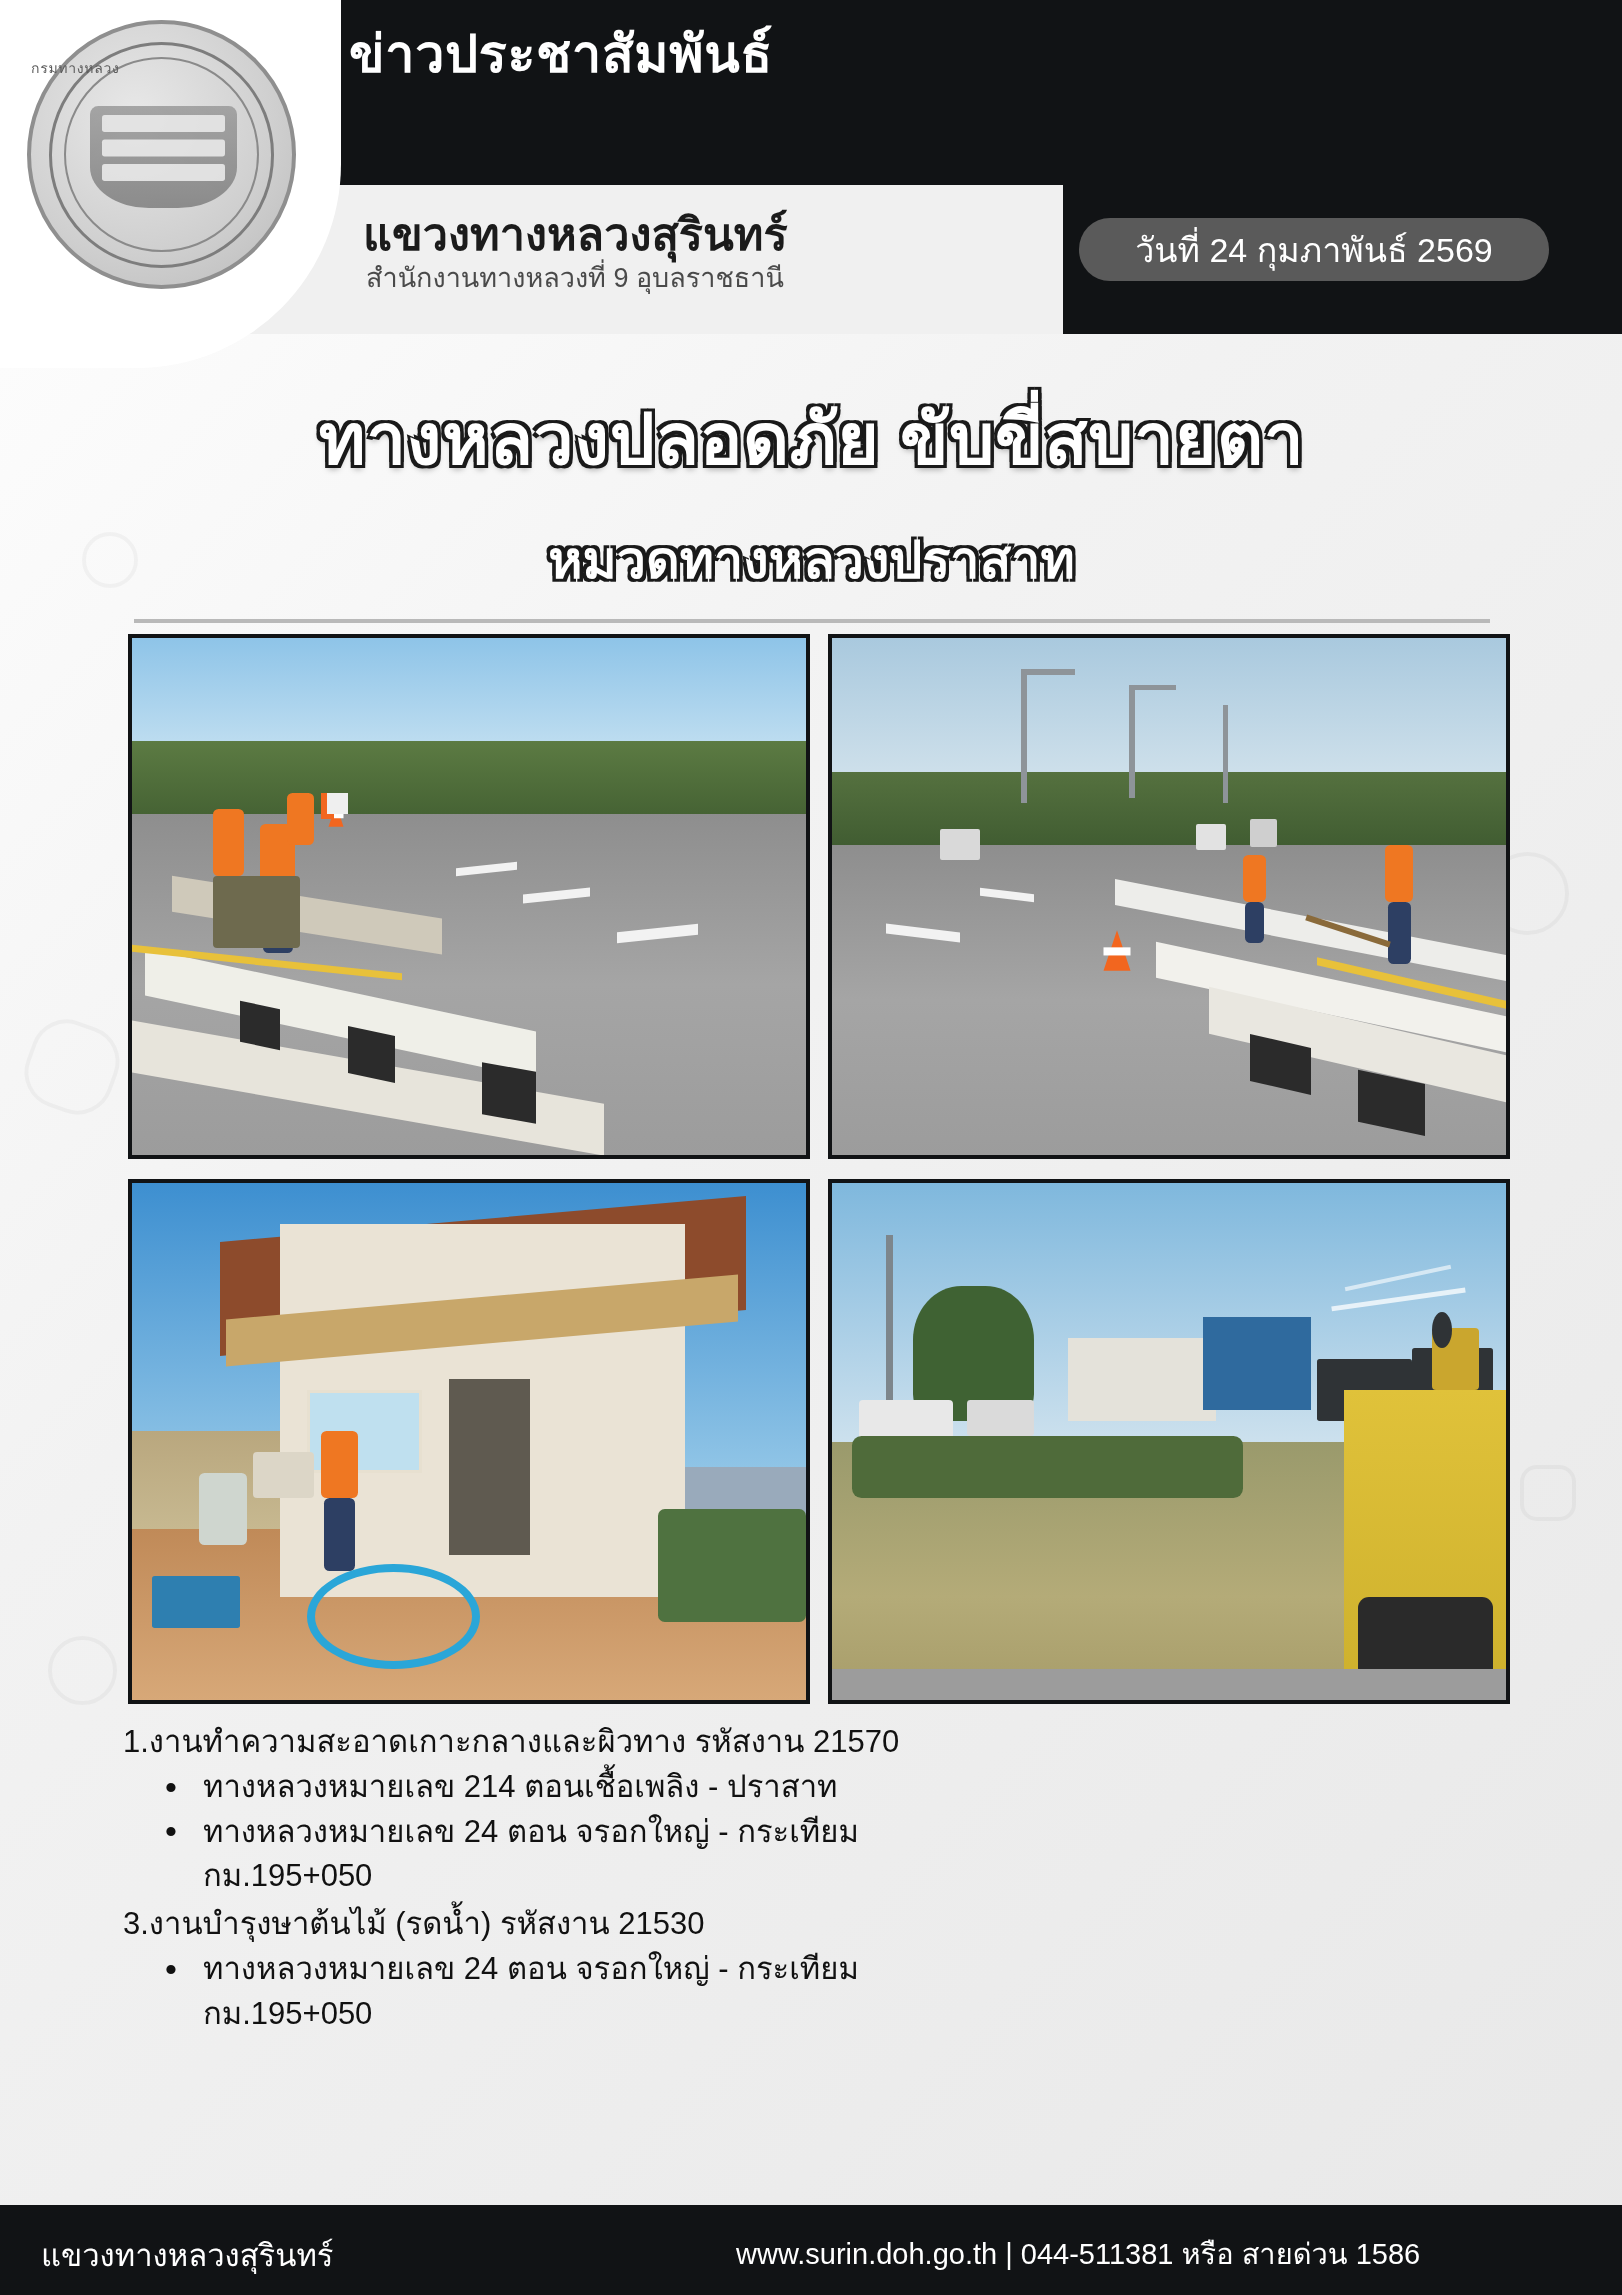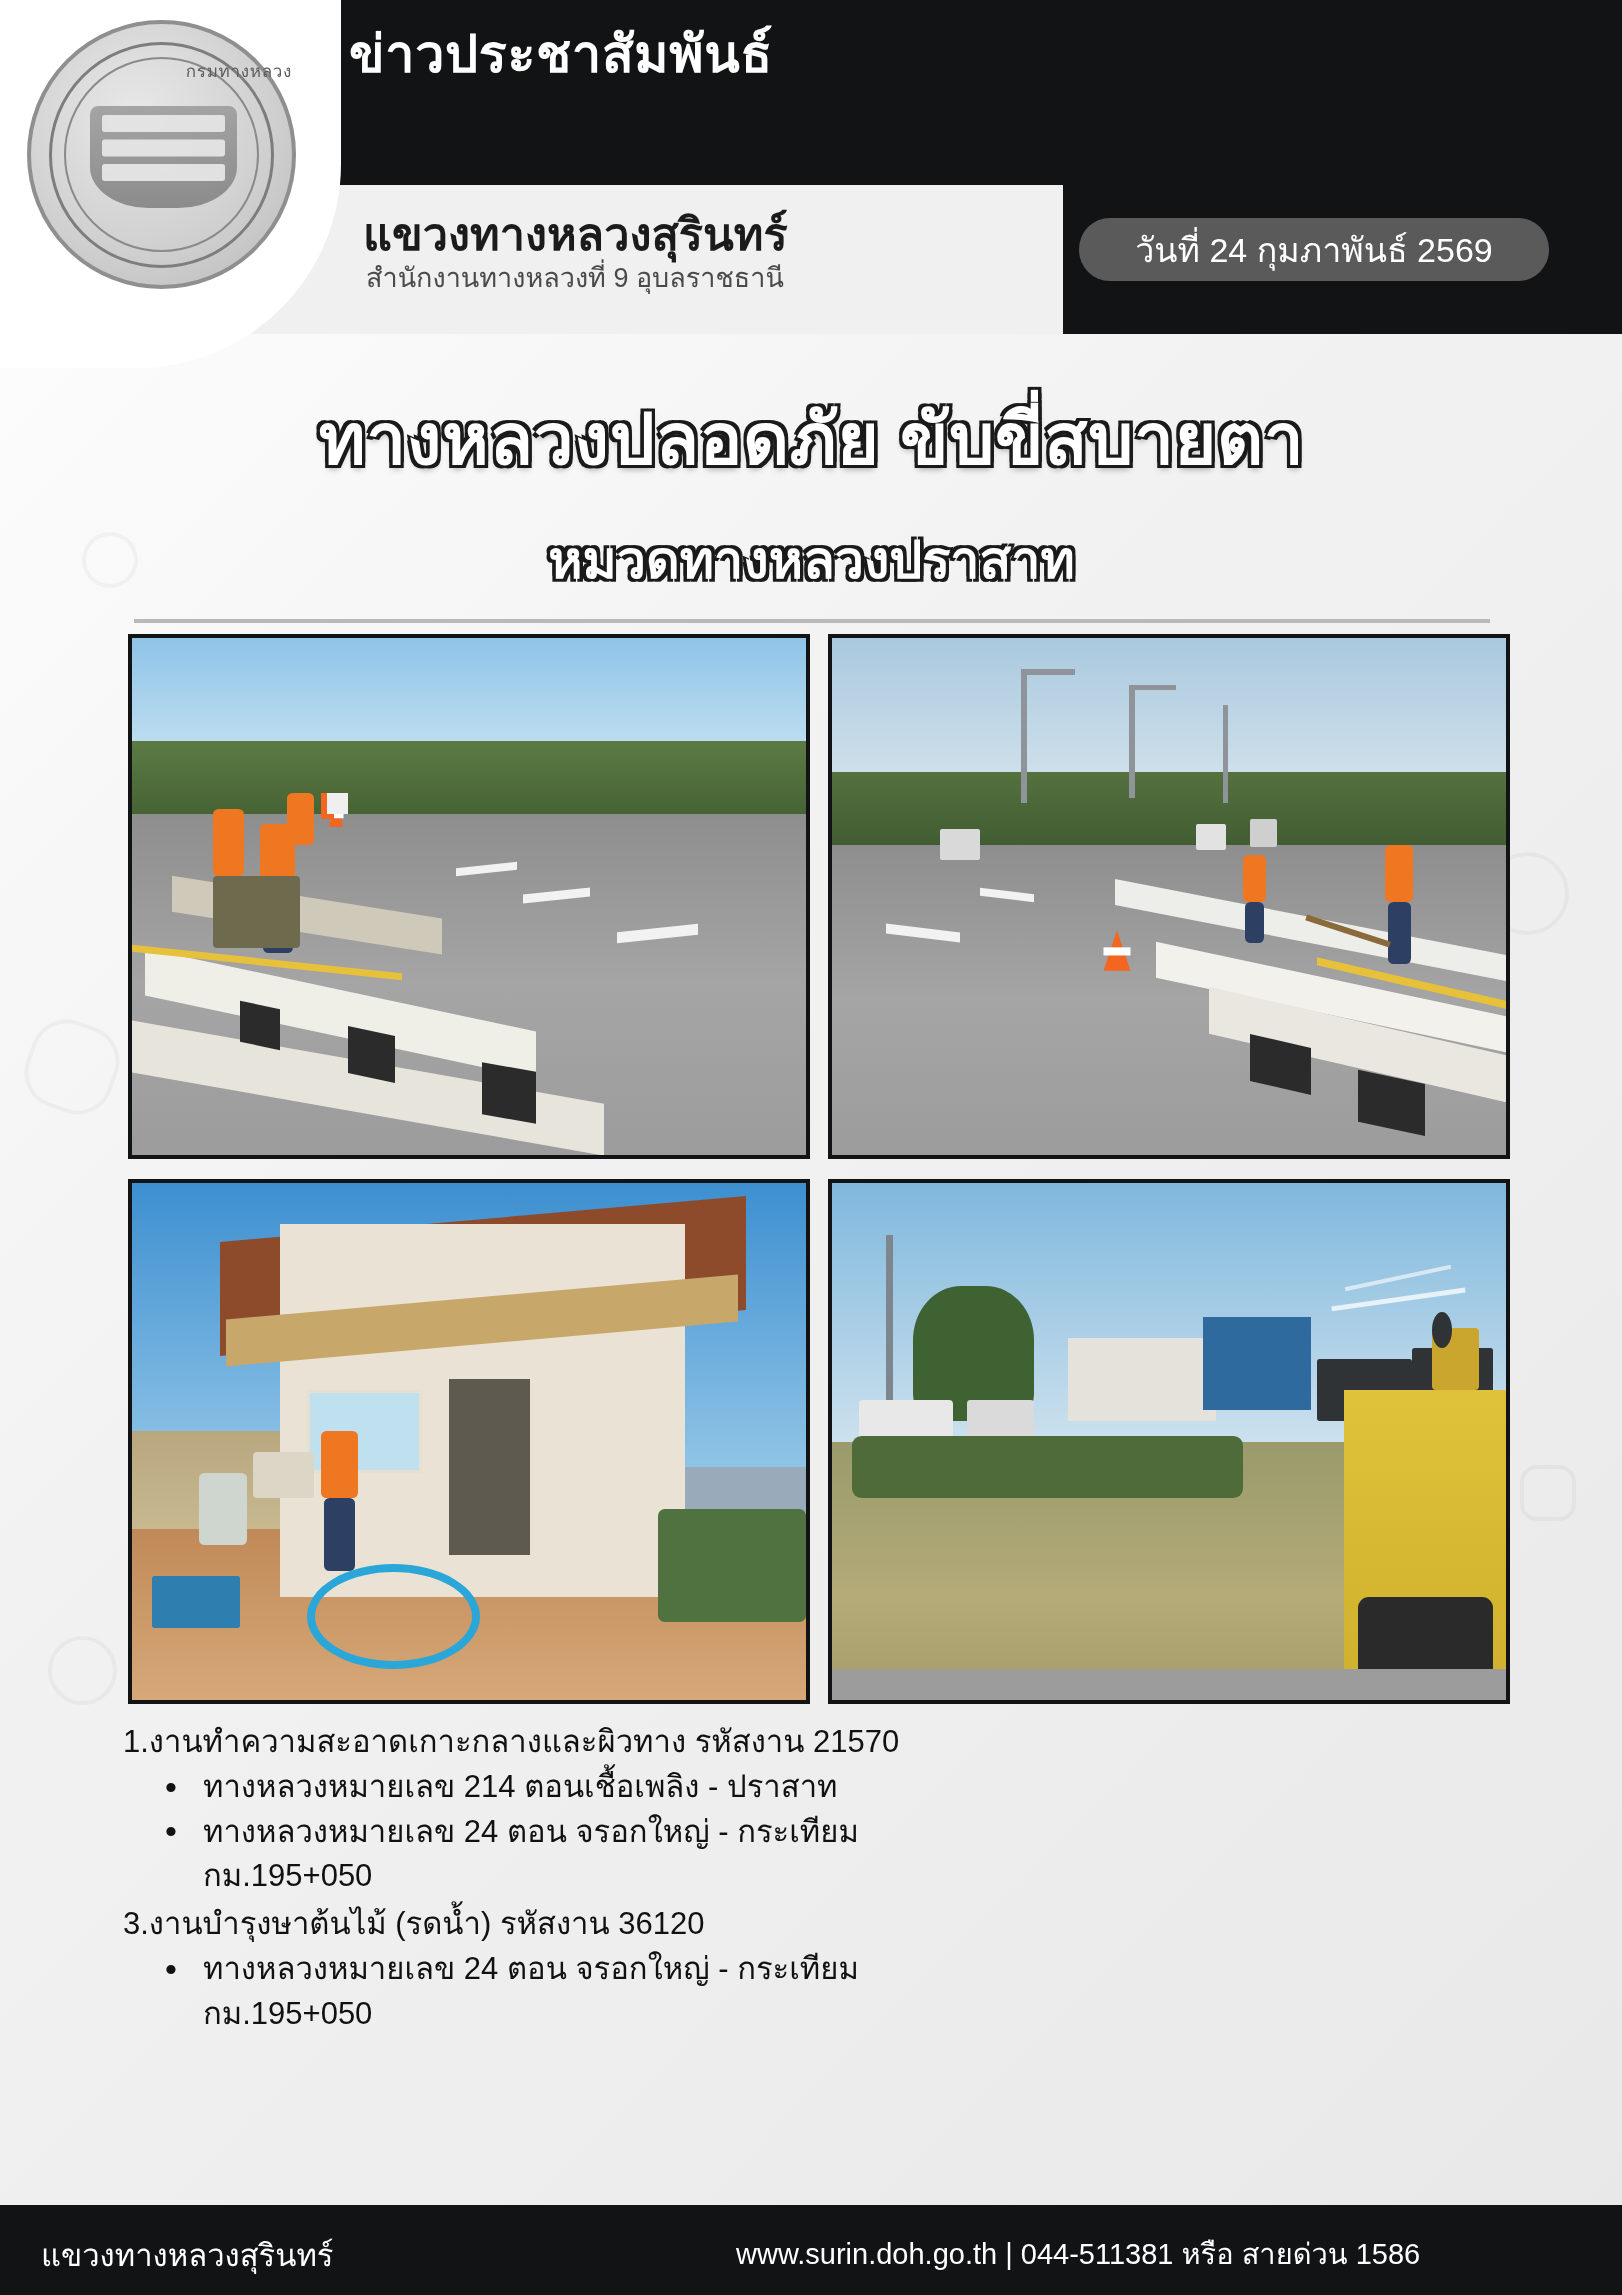--- a/index.html
+++ b/index.html
@@ -96,22 +96,22 @@
     position:absolute;
     left: 12.3px; top: 8.2px;
     width: 123px; height: 17.7px;
     background: #e3e3e3;
     border-radius: 2.7px;
     box-shadow: 0 24.5px 0 0 #e3e3e3, 0 49px 0 0 #e3e3e3;
   }
   .logo .logo-text {
     position: absolute;
     left: 0; right: 0; top: 33px;
-    text-align: right;
-    font-size: 17px;
+    text-align: left;
+    font-size: 14px;
     color: #5c5c5c;
     letter-spacing: 0.7px;
   }
   .logo .logo-subtext {
     position: absolute;
     left: 0; right: 0; bottom: 27px;
     text-align: center;
     font-size: 14.3px;
     color: #5c5c5c;
   }
@@ -427,21 +427,21 @@
     <div style="position:absolute;left:0;bottom:0;width:100%;height:6%;background:#9c9c9c;"></div>
   </div>
 
   <div class="body-text">
     <p class="line">1.งานทำความสะอาดเกาะกลางและผิวทาง รหัสงาน 21570</p>
     <p class="bullet">ทางหลวงหมายเลข 214 ตอนเชื้อเพลิง - ปราสาท</p>
 
     <p class="bullet">ทางหลวงหมายเลข 24 ตอน จรอกใหญ่ - กระเทียม</p>
     <p class="sub">กม.195+050</p>
 
-    <p class="line">3.งานบำรุงษาต้นไม้ (รดน้ำ) รหัสงาน 36120</p>
+    <p class="line">3.งานบำรุงษาต้นไม้ (รดน้ำ) รหัสงาน 21530</p>
     <p class="bullet">ทางหลวงหมายเลข 24 ตอน จรอกใหญ่ - กระเทียม</p>
     <p class="sub">กม.195+050</p>
   </div>
 
   <div class="footer">
     <div class="left">แขวงทางหลวงสุรินทร์</div>
     <div class="right">www.surin.doh.go.th  |  044-511381 หรือ สายด่วน 1586</div>
   </div>
 
 </div>

